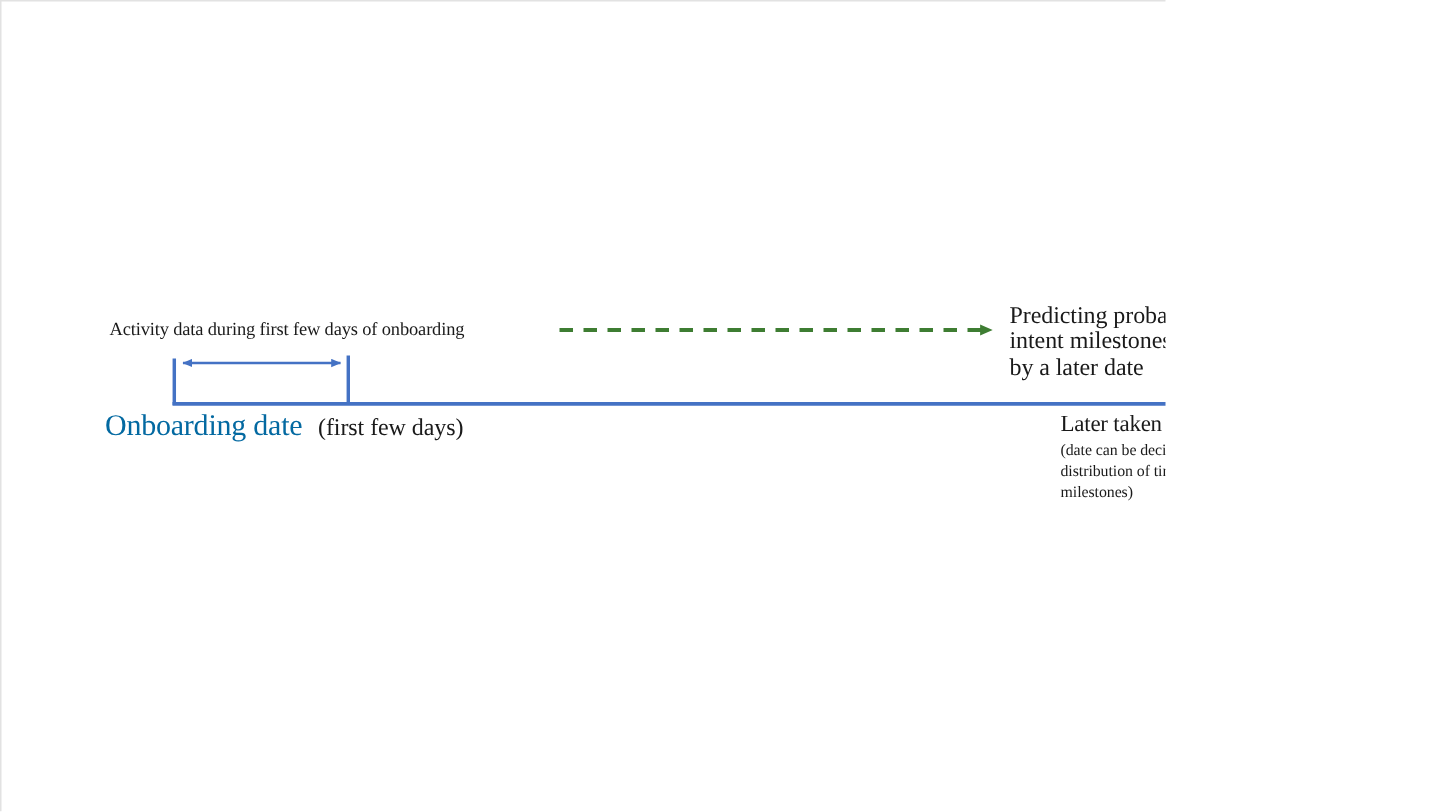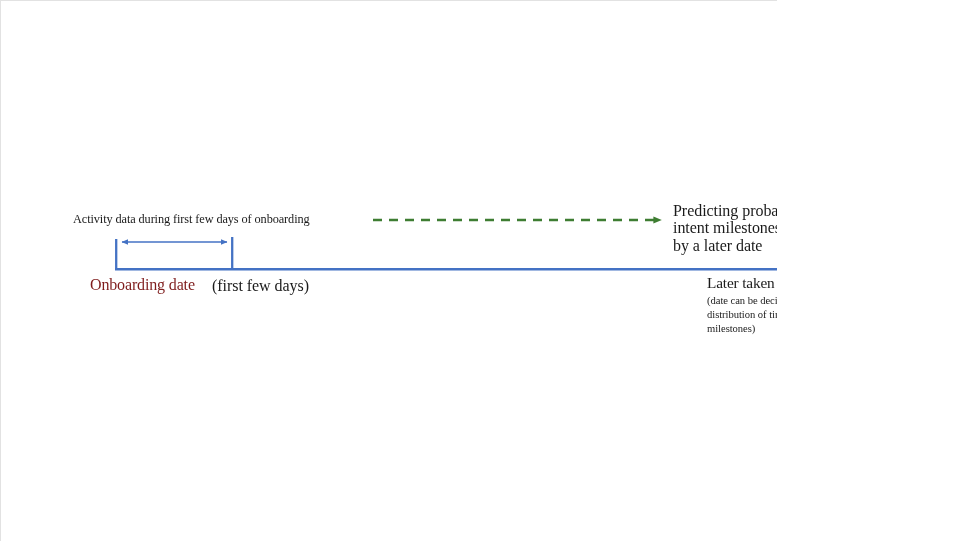--- a/index.html
+++ b/index.html
@@ -52,25 +52,24 @@
     font-size: 16px;
     line-height: 17.4px;
     letter-spacing: -0.05px;
     color: #1a1a1a;
     white-space: normal;
   }
 
   #onboarding-date-label {
     left: 69px;
     top: 274px;
-    font-size: 16px;
+    font-size: 20px;
     line-height: 19px;
     letter-spacing: -0.15px;
-    color: #7f1d1d;
-    margin-left: 20px;
+    color: #0369a1;
   }
 
   #first-few-days-label {
     left: 211px;
     top: 277px;
     font-size: 16px;
     line-height: 16px;
     letter-spacing: -0.05px;
     color: #1a1a1a;
   }

